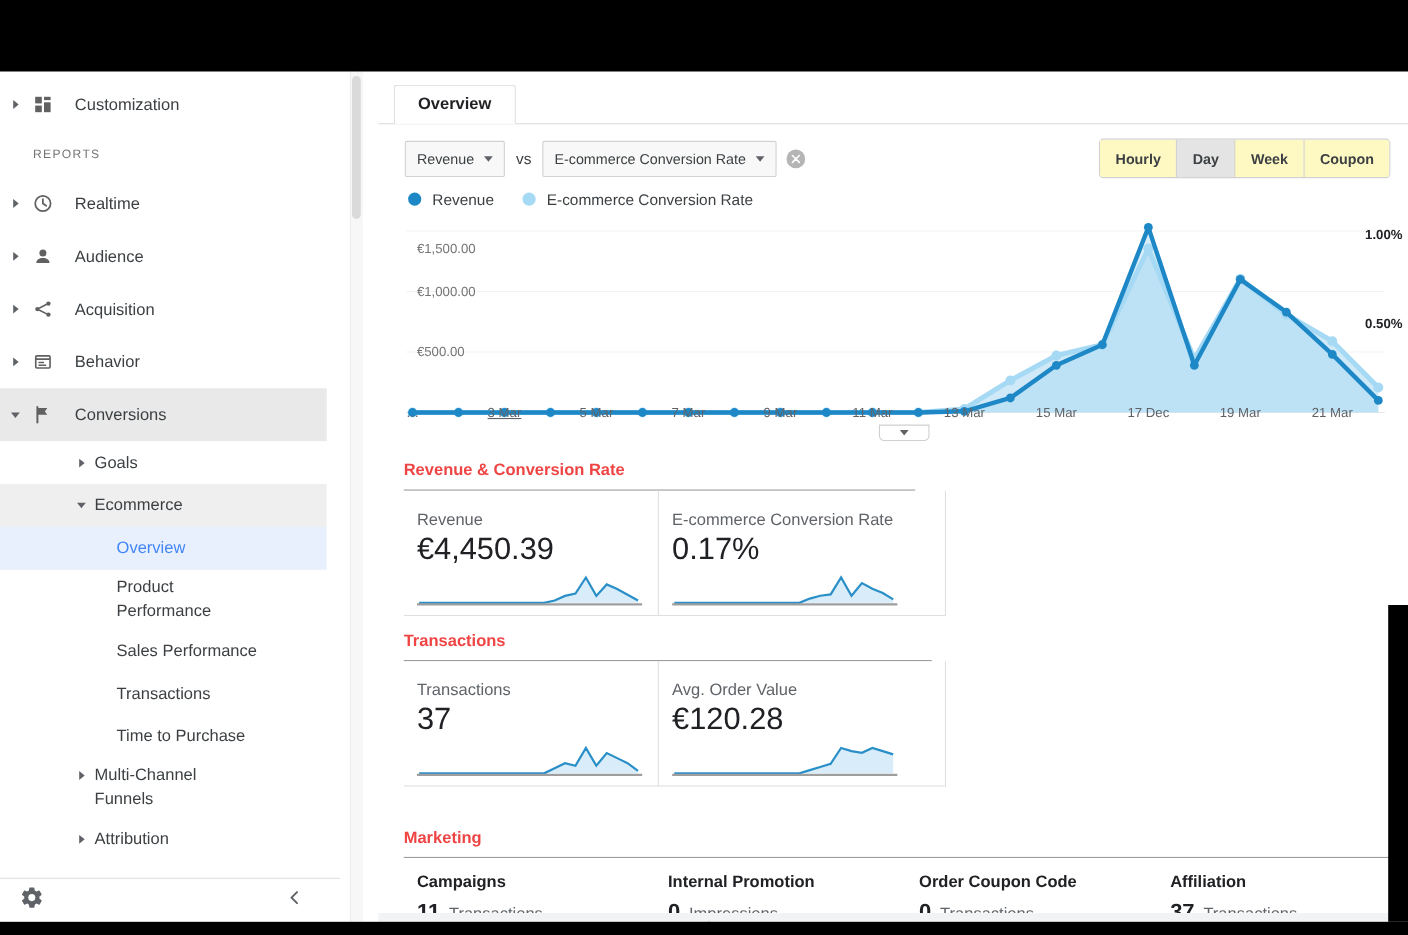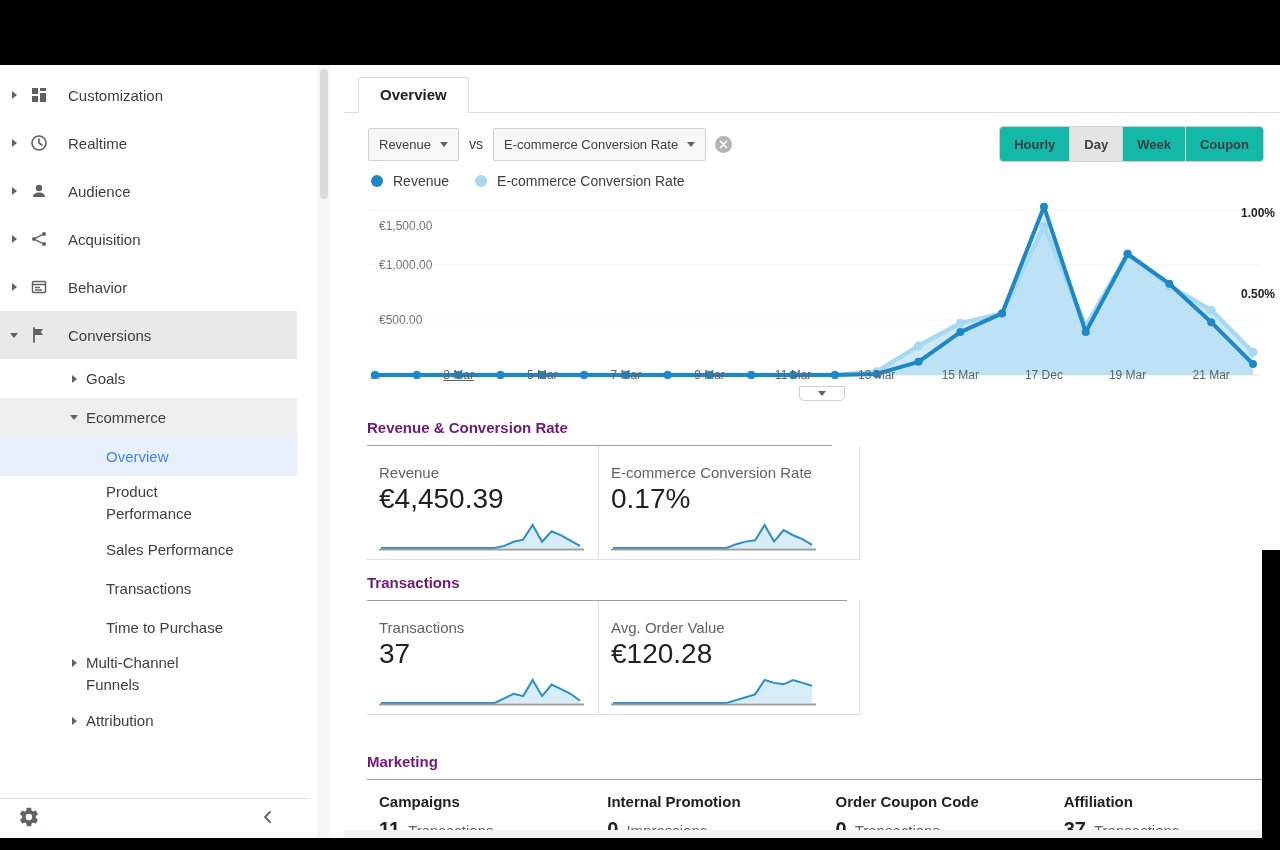--- a/index.html
+++ b/index.html
@@ -53,40 +53,40 @@
 
   .controls { display:flex; align-items:center; padding:13px 16px 4px 24px; }
   .dropdown { display:flex; align-items:center; gap:9px; border:1px solid #d2d2d2; background:#f8f8f8; border-radius:2px;
               padding:8px 10px; font-size:13px; color:#3c4043; cursor:pointer; }
   .dropdown .tri-d { border-left-width:4px; border-right-width:4px; border-top-width:5px; }
   .vs { margin:0 10px; font-size:14px; }
   .remove-chip { width:17px; height:17px; border-radius:50%; background:#b5b5b5; margin-left:9px; display:flex; align-items:center; justify-content:center; cursor:pointer; }
   .spacer { flex:1; }
   .granularity { display:flex; border:1px solid #d2d2d2; border-radius:4px; overflow:hidden; height:36px; background:#fff; }
   .gran-btn { padding:0 14px; display:flex; align-items:center; font-size:13px; font-weight:bold; color:#3c4043;
-              border-left:1px solid #d2d2d2; background:#14b8a6; cursor:pointer; }
+              border-left:1px solid #d2d2d2; background:#fef9c3; cursor:pointer; }
   .gran-btn:first-child { border-left:none; }
   .gran-btn.active { background:#e4e4e4; }
 
   .legend { display:flex; align-items:center; gap:26px; padding-left:27px; margin-top:7px; }
   .legend-item { display:flex; align-items:center; gap:10px; font-size:14px; color:#3c4043; }
   .legend-dot { width:12px; height:12px; border-radius:50%; background:#999; }
 
   .chart-wrap { position:relative; margin:6px 0 0 25px; width:912px; height:210px; }
   #chart-svg { position:absolute; left:0; top:0; }
   .ytick { position:absolute; font-size:12px; }
   .ytick.yleft  { left:10px; color:#757575; }
   .ytick.yright { right:6px; color:#202124; font-weight:bold; }
   .xtick { position:absolute; top:173px; width:56px; text-align:center; font-size:12px; color:#5f6368; }
   .collapse-btn { position:absolute; left:430px; top:191px; width:46px; height:15px; background:#fff;
                   border:1px solid #d0d0d0; border-radius:0 0 5px 5px; display:flex; align-items:center; justify-content:center; cursor:pointer; }
   .collapse-btn .tri-d { border-left-width:4px; border-right-width:4px; border-top-width:5px; }
 
   .section { margin:14px 0 0 23px; }
-  .section-title { font-size:15px; font-weight:bold; color:#701a75; padding-bottom:9px; border-bottom:1px solid #9e9e9e; }
+  .section-title { font-size:15px; font-weight:bold; color:#ef4444; padding-bottom:9px; border-bottom:1px solid #9e9e9e; }
   .w1 { width:465px; } .w2 { width:480px; } .w3 { width:909px; }
   .cards { display:flex; }
   .card { padding:18px 0 8px 12px; border-right:1px solid #e0e0e0; border-bottom:1px solid #e0e0e0; }
   .card.c1 { width:232px; }
   .card.c2 { width:261px; }
   .card-label { font-size:15px; color:#5f6368; }
   .card-value { font-size:28px; color:#202124; margin-top:2px; }
   .spark { display:block; margin-top:6px; }
 
   .marketing { margin-top:38px; }
@@ -116,20 +116,21 @@
         <svg width="18" height="18" viewBox="0 0 18 18">
             <rect x="2" y="2" width="6" height="6" fill="#616161"></rect>
             <rect x="10" y="2" width="6" height="3" fill="#616161"></rect>
             <rect x="10" y="7" width="6" height="9" fill="#616161"></rect>
             <rect x="2" y="10" width="6" height="6" fill="#616161"></rect>
           </svg>
       </span>
       <span class="nav-label">Customization</span>
     </div>
 
+    <div class="reports-label">REPORTS</div>
 
     <div class="nav-row">
       <span class="nav-arrow">
           <span class="tri-r"></span>
         </span>
       <span class="nav-icon">
         <svg width="18" height="18" viewBox="0 0 18 18">
             <circle cx="9" cy="9" r="7" fill="none" stroke="#616161" stroke-width="1.6"></circle>
             <path d="M9 5v4l3 2" fill="none" stroke="#616161" stroke-width="1.6" stroke-linecap="round"></path>
           </svg>

